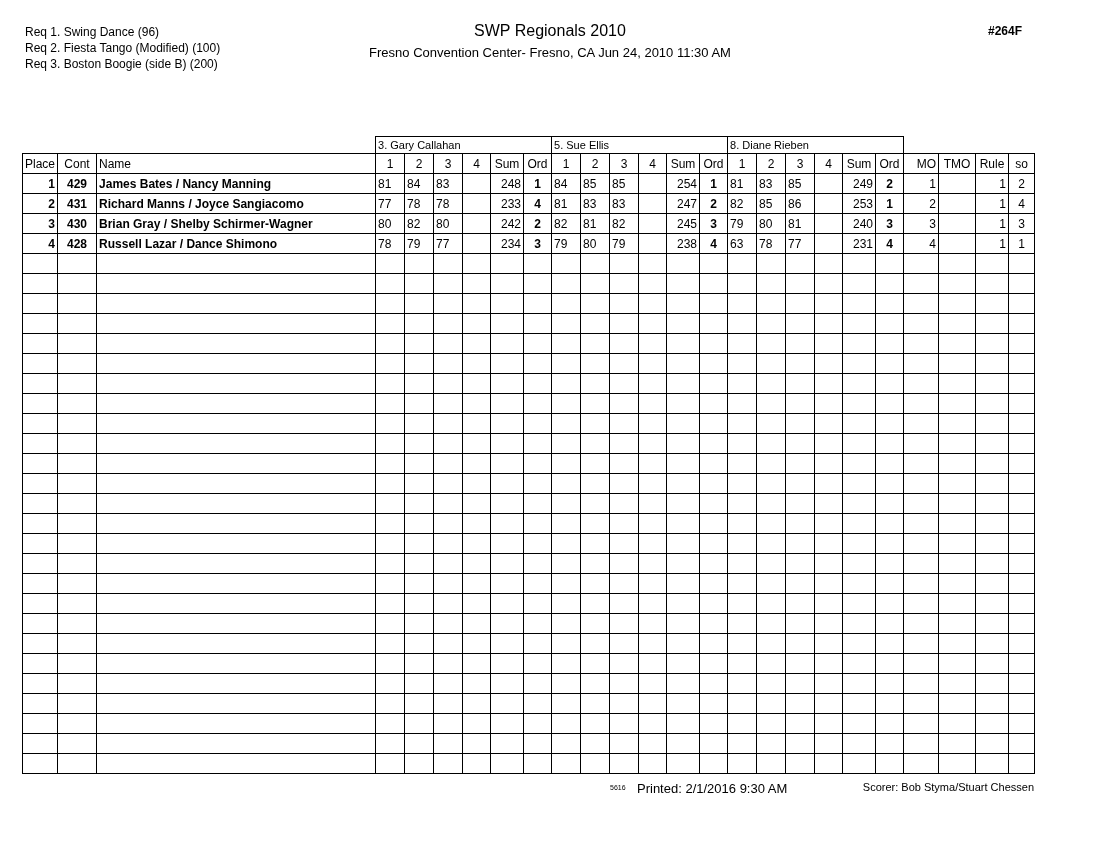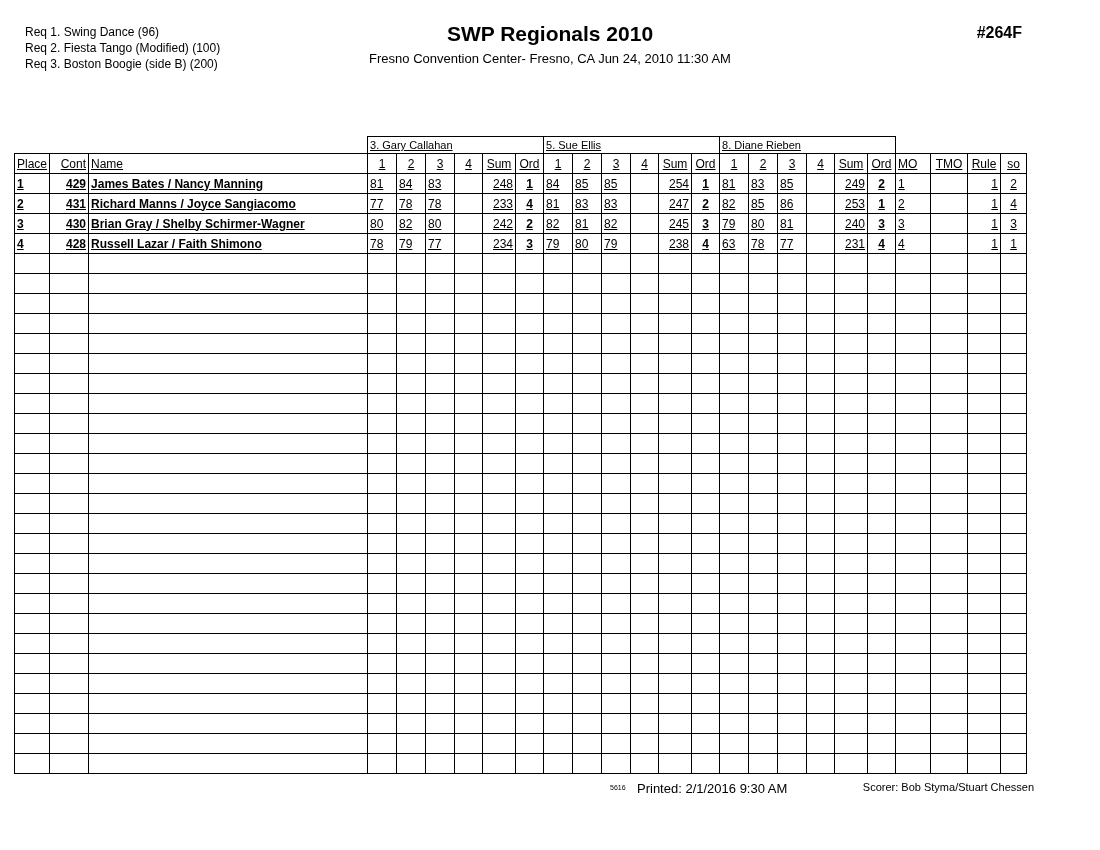--- a/index.html
+++ b/index.html
@@ -12,52 +12,51 @@
     overflow: hidden;
   }
   .req-list {
     position: absolute; left: 25px; top: 24px;
     font-size: 12px; line-height: 16px;
   }
   .title-block {
     position: absolute; left: 0; top: 22px; width: 1100px;
     text-align: center;
   }
-  .title   { font-size: 21px; font-weight: bold; }
+  .title   { font-size: 16px; font-weight: normal; }
   .venue   { font-size: 13px; margin-top: 5px; }
   .event   { font-size: 18px; font-weight: bold; margin-top: 5px; letter-spacing: 0.5px; }
   .report  { font-size: 15px; margin-top: 6px; }
   .event-code {
     position: absolute; right: 78px; top: 24px;
-    font-size: 16px; font-weight: bold;
+    font-size: 12px; font-weight: bold;
   }
   .score-table {
-    position: absolute; left: 14px; top: 136px;
+    position: absolute; left: 22px; top: 136px;
     border-collapse: collapse; table-layout: fixed;
     font-size: 12px;
-    text-decoration: underline;
   }
   .score-table td {
     border: 1px solid #000;
     height: 20px;
     padding: 0 2px;
     white-space: nowrap;
     overflow: hidden;
   }
   .judge-row td { height: 17px; }
   .judge  { font-size: 11px; text-align: left; padding-left: 5px; }
   .spacer { border: none !important; }
   .ord { border-left: 3px solid #000; border-right: 3px solid #000; }
-  .c-place { text-align: left;  padding-left: 5px; margin-top: 40px; }
-  .c-cont  { text-align: right; margin-top: 13px; }
+  .c-place { text-align: right;  padding-left: 5px; margin-top: 40px; }
+  .c-cont  { text-align: center; margin-top: 13px; }
   .c-name  { text-align: left;  padding-left: 6px; }
   .c-score { text-align: left;  padding-left: 4px; }
   .c-sum   { text-align: right; padding-right: 4px; }
   .c-ord   { text-align: center; }
-  .c-mo    { text-align: left; }
+  .c-mo    { text-align: right; }
   .c-tmo   { text-align: center; }
   .c-rule  { text-align: right; padding-right: 6px; }
   .c-so    { text-align: center; }
   .hdr { font-weight: normal; }
   .hdr.c-score, .hdr.c-sum, .hdr.c-rule, .hdr.c-so { text-align: center; padding: 0 1px; }
   .bold { font-weight: bold; }
   .footer-code {
     position: absolute; left: 610px; top: 784px; font-size: 7px;
   }
   .footer-printed {
@@ -223,21 +222,21 @@
         <td class="c-sum">240</td>
         <td class="c-ord ord bold">3</td>
         <td class="c-mo">3</td>
         <td class="c-tmo"></td>
         <td class="c-rule">1</td>
         <td class="c-so">3</td>
       </tr>
       <tr>
         <td class="c-place bold">4</td>
         <td class="c-cont bold">428</td>
-        <td class="c-name bold">Russell Lazar / Faith Shimono</td>
+        <td class="c-name bold">Russell Lazar / Dance Shimono</td>
         <td class="c-score">78</td>
         <td class="c-score">79</td>
         <td class="c-score">77</td>
         <td class="c-score"></td>
         <td class="c-sum">234</td>
         <td class="c-ord ord bold">3</td>
         <td class="c-score">79</td>
         <td class="c-score">80</td>
         <td class="c-score">79</td>
         <td class="c-score"></td>

